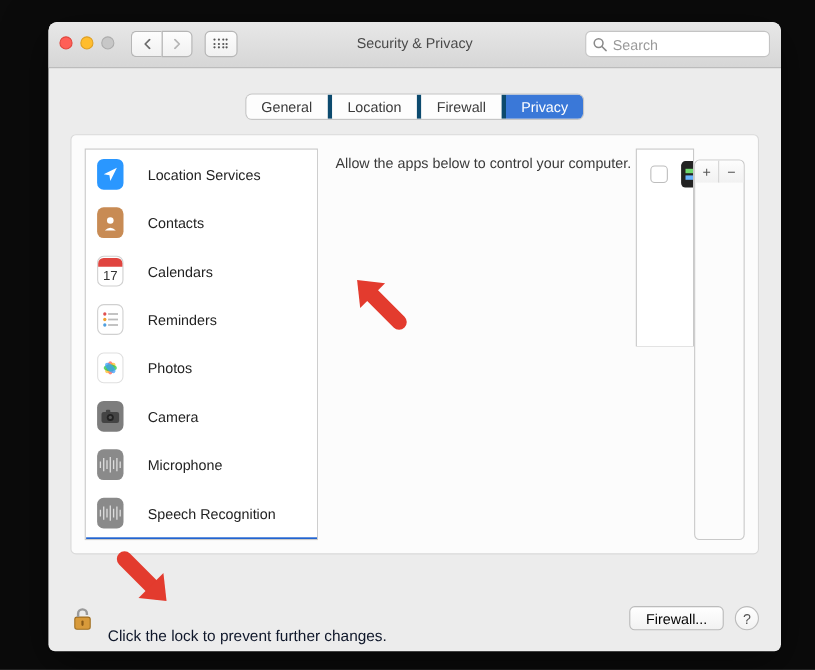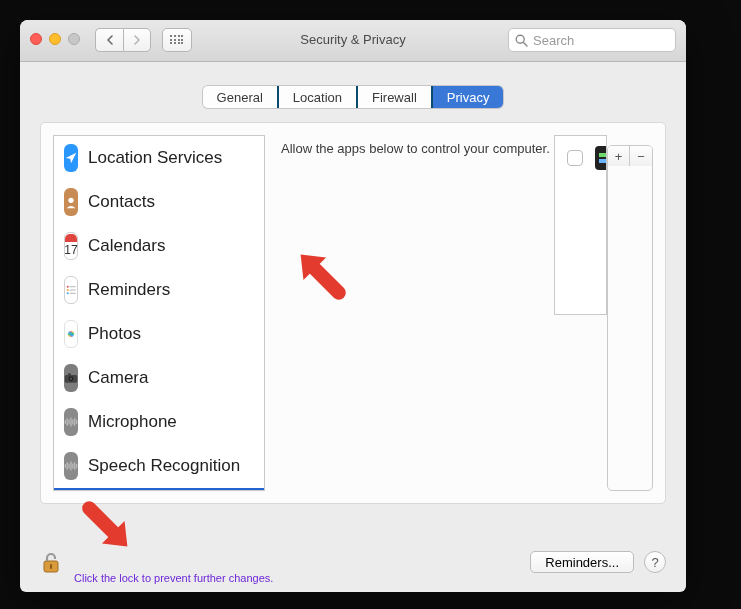--- a/index.html
+++ b/index.html
@@ -7,21 +7,21 @@
     font-family: -apple-system, "Helvetica Neue", Arial, sans-serif;
     background: #0b0b0b;
     width: 741px;
     height: 609px;
     overflow: hidden;
     font-size: 13px;
     color: #3a3a3a;
   }
   .window {
     position: absolute;
-    left: 20px;
+    left: 44px;
     top: 20px;
     width: 666px;
     height: 572px;
     background: #ececec;
     border-radius: 8px 8px 6px 6px;
     box-shadow: 0 10px 40px rgba(0,0,0,0.5);
     overflow: hidden;
   }
   
   .titlebar {
@@ -106,21 +106,21 @@
   .tabseg {
     display:flex;
     border-radius:5px;
     overflow:hidden;
     box-shadow: 0 0 0 1px #c6c6c6;
   }
   .tab {
     height:22px;
     padding:0 14px;
     background:#fdfdfd;
-    border-right:2px solid #0c4a6e;
+    border-right:4px solid #0c4a6e;
     display:flex; align-items:center;
     font-size:13px;
   }
   .tab:last-child { border-right:none; }
   .tab.active { background:#3a78d8; color:#fff; }
 
   .panel {
     position:absolute;
     left:20px; right:20px; top:60px; bottom:88px;
     background:#fcfcfc;
@@ -137,24 +137,24 @@
     background:#fff;
     overflow:auto;
   }
   .sb-item {
     display:flex; align-items:center;
     gap:10px;
     padding:8px 10px;
     min-height:42px;
     cursor:default;
   }
-  .sb-item .sb-label { font-size:17px; color:#222; }
+  .sb-item .sb-label { font-size:13px; color:#222;margin-left:12px; }
   .sb-item.selected { background:#2264d1; }
   .sb-icon {
-    width:14px; height:28px; flex:none;
+    width:24px; height:28px; flex:none;
     border-radius:6px;
     display:flex; align-items:center; justify-content:center;
     color:#fff; font-size:14px;
   }
   .ic-loc { background:#2a97ff; }
   .ic-contacts { background:#c88b54; }
   .ic-cal { background:#fff; border:1px solid #d0d0d0; flex-direction:column; }
   .ic-cal .bar { background:#e0443f; height:8px; width:100%; border-radius:5px 5px 0 0; font-size:6px; color:#fff; line-height:8px; }
   .ic-cal .num { font-size:12px; color:#333; line-height:16px; }
   .ic-rem { background:#fff; border:1px solid #d0d0d0; }
@@ -234,21 +234,21 @@
     display:flex; align-items:center;
     padding:0 20px;
   }
   .lock {
     width:22px; height:22px;
     display:flex; align-items:center; justify-content:center;
     margin-right:12px;
   }
   .lock svg { width:20px; height:22px; }
   .footer-text {
-    font-size:11px; color:#6d28d9;
+    font-size:14px; color:#0f172a;
     flex:1;
     margin-top:32px;
   }
   .adv-btn {
     height:22px;
     padding:0 14px;
     background:linear-gradient(#fff,#f2f2f2);
     border:1px solid #bcbcbc;
     border-radius:5px;
     font-size:13px;
@@ -462,21 +462,21 @@
 
     <div class="footer">
       <div class="lock">
         <svg viewBox="0 0 20 22">
           <rect x="3" y="10" width="14" height="11" rx="2" fill="#d89a3a" stroke="#a06f22"></rect>
           <path d="M6 10 V7 a4 4 0 0 1 8 0 V8" fill="none" stroke="#9a9a9a" stroke-width="2.2"></path>
           <rect x="9" y="13" width="2" height="5" rx="1" fill="#8a5a17"></rect>
         </svg>
       </div>
       <div class="footer-text">Click the lock to prevent further changes.</div>
-      <button class="adv-btn">Reminders...</button>
+      <button class="adv-btn">Firewall...</button>
       <div class="help-btn">?</div>
     </div>
 
     <svg class="arrow" style="left:54px; bottom:34px;" width="70" height="60" viewBox="0 0 70 60">
       <g transform="rotate(135 35 30)">
         <path d="M35 58 L35 16" stroke="#e33b2e" stroke-width="14" stroke-linecap="round"></path>
         <path d="M19 24 L35 4 L51 24 Z" fill="#e33b2e"></path>
       </g>
     </svg>
   </div>

